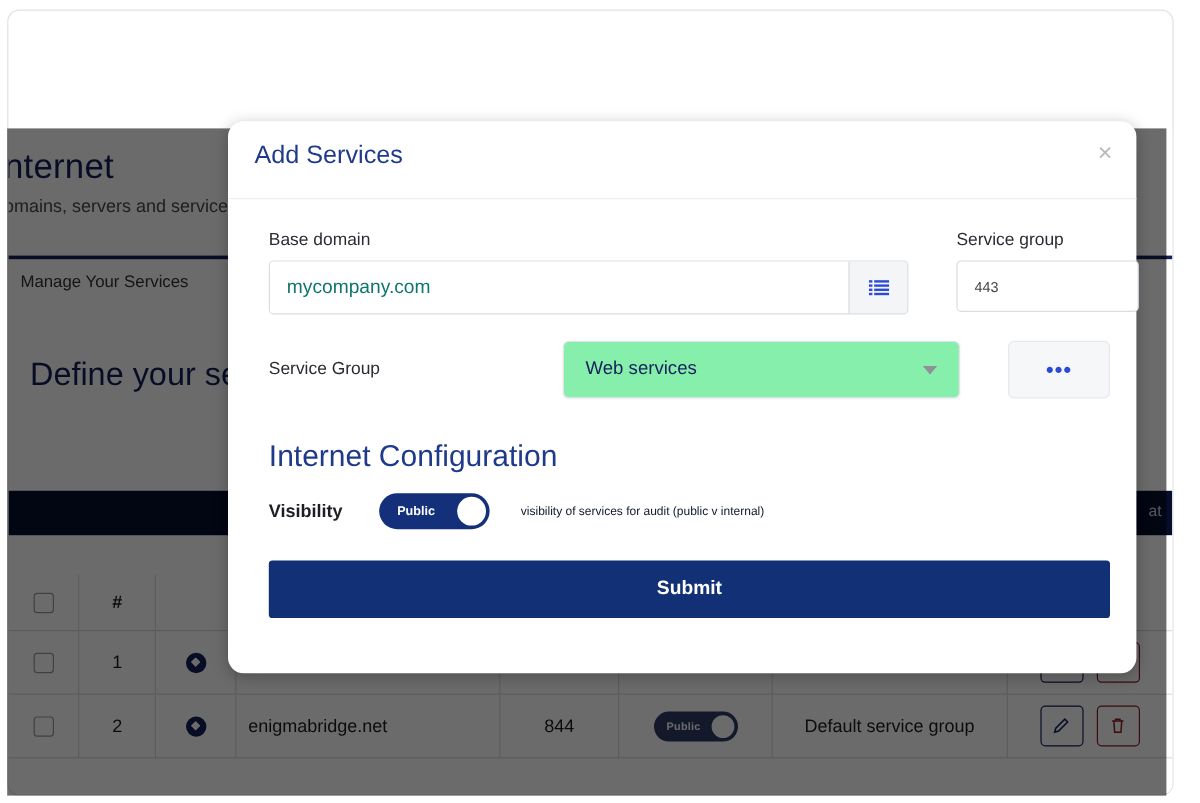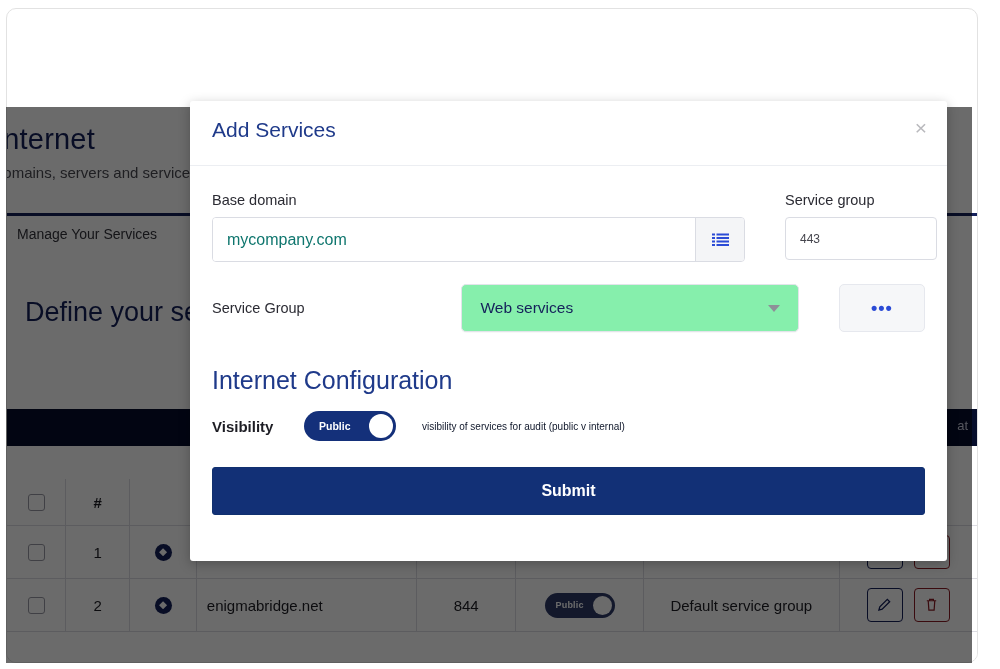--- a/index.html
+++ b/index.html
@@ -225,21 +225,21 @@
     background: rgba(0,0,0,0.58);
   }
 
   
   .modal {
     position: absolute;
     left: 190px;
     top: 101px;
     width: 757px;
     background: #ffffff;
-    border-radius: 3px;
+    border-radius: 13px;
     box-shadow: 0 3px 12px rgba(0,0,0,.25);
     box-sizing: border-box;
   }
   .modal-head {
     position: relative;
     height: 64px;
     border-bottom: 1px solid #eceef2;
   }
   .modal-title {
     position: absolute;
@@ -252,21 +252,21 @@
   .modal-close {
     position: absolute;
     right: 20px;
     top: 16px;
     font-size: 21px;
     color: #b9b9bd;
     line-height: 1;
     cursor: pointer;
   }
   .modal-body {
-    padding: 26px 22px 10px 22px;
+    padding: 26px 22px 10px 34px;
   }
   .row1 {
     display: flex;
     align-items: flex-start;
     gap: 40px;
   }
   .fld-domain { flex: 0 0 533px; }
   .fld-port { flex: 0 0 152px; }
   .flabel {
     font-size: 14.5px;

